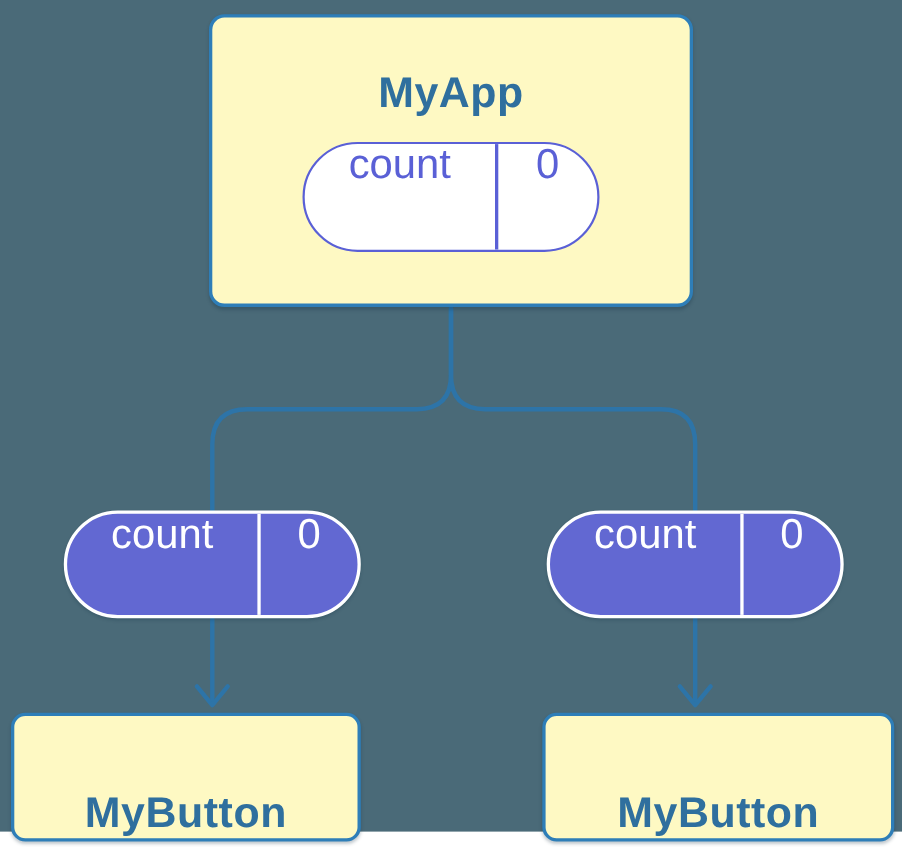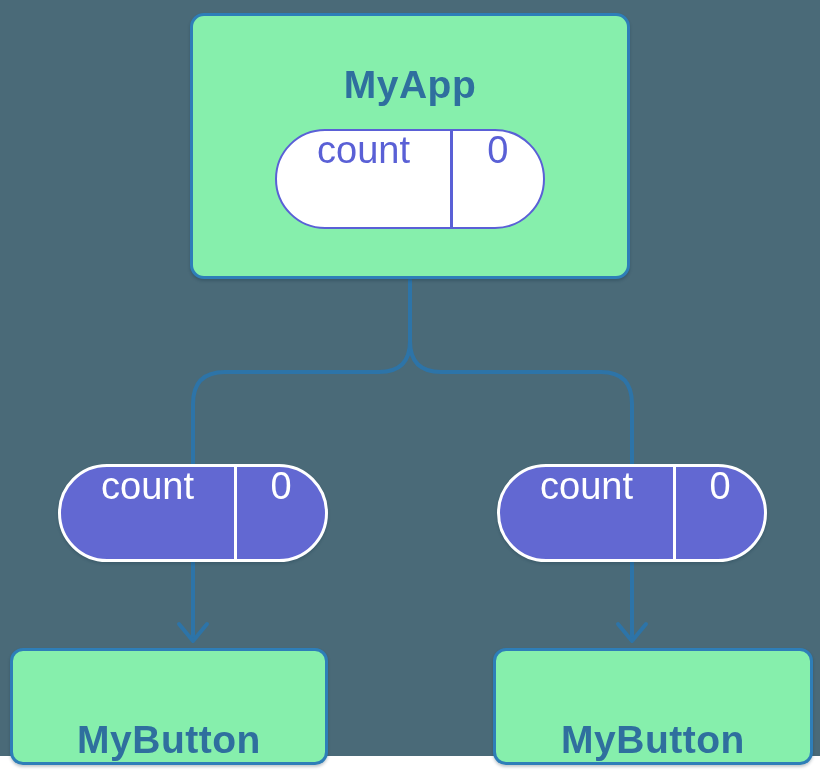--- a/index.html
+++ b/index.html
@@ -31,21 +31,21 @@
   }
   .wires path {
     fill: none;
     stroke: #2d74a8;
     stroke-width: 4;
     stroke-linecap: round;
     stroke-linejoin: round;
   }
   .component-box {
     position: absolute;
-    background: #86efac;
+    background: #fef9c3;
     border: 3px solid #2e7eb8;
     border-radius: 14px;
     box-sizing: border-box;
     box-shadow: 0 2px 3px rgba(10, 40, 60, 0.25);
     display: flex;
     flex-direction: column;
     align-items: center;
   }
   .component-title {
     color: #2f6f9e;

